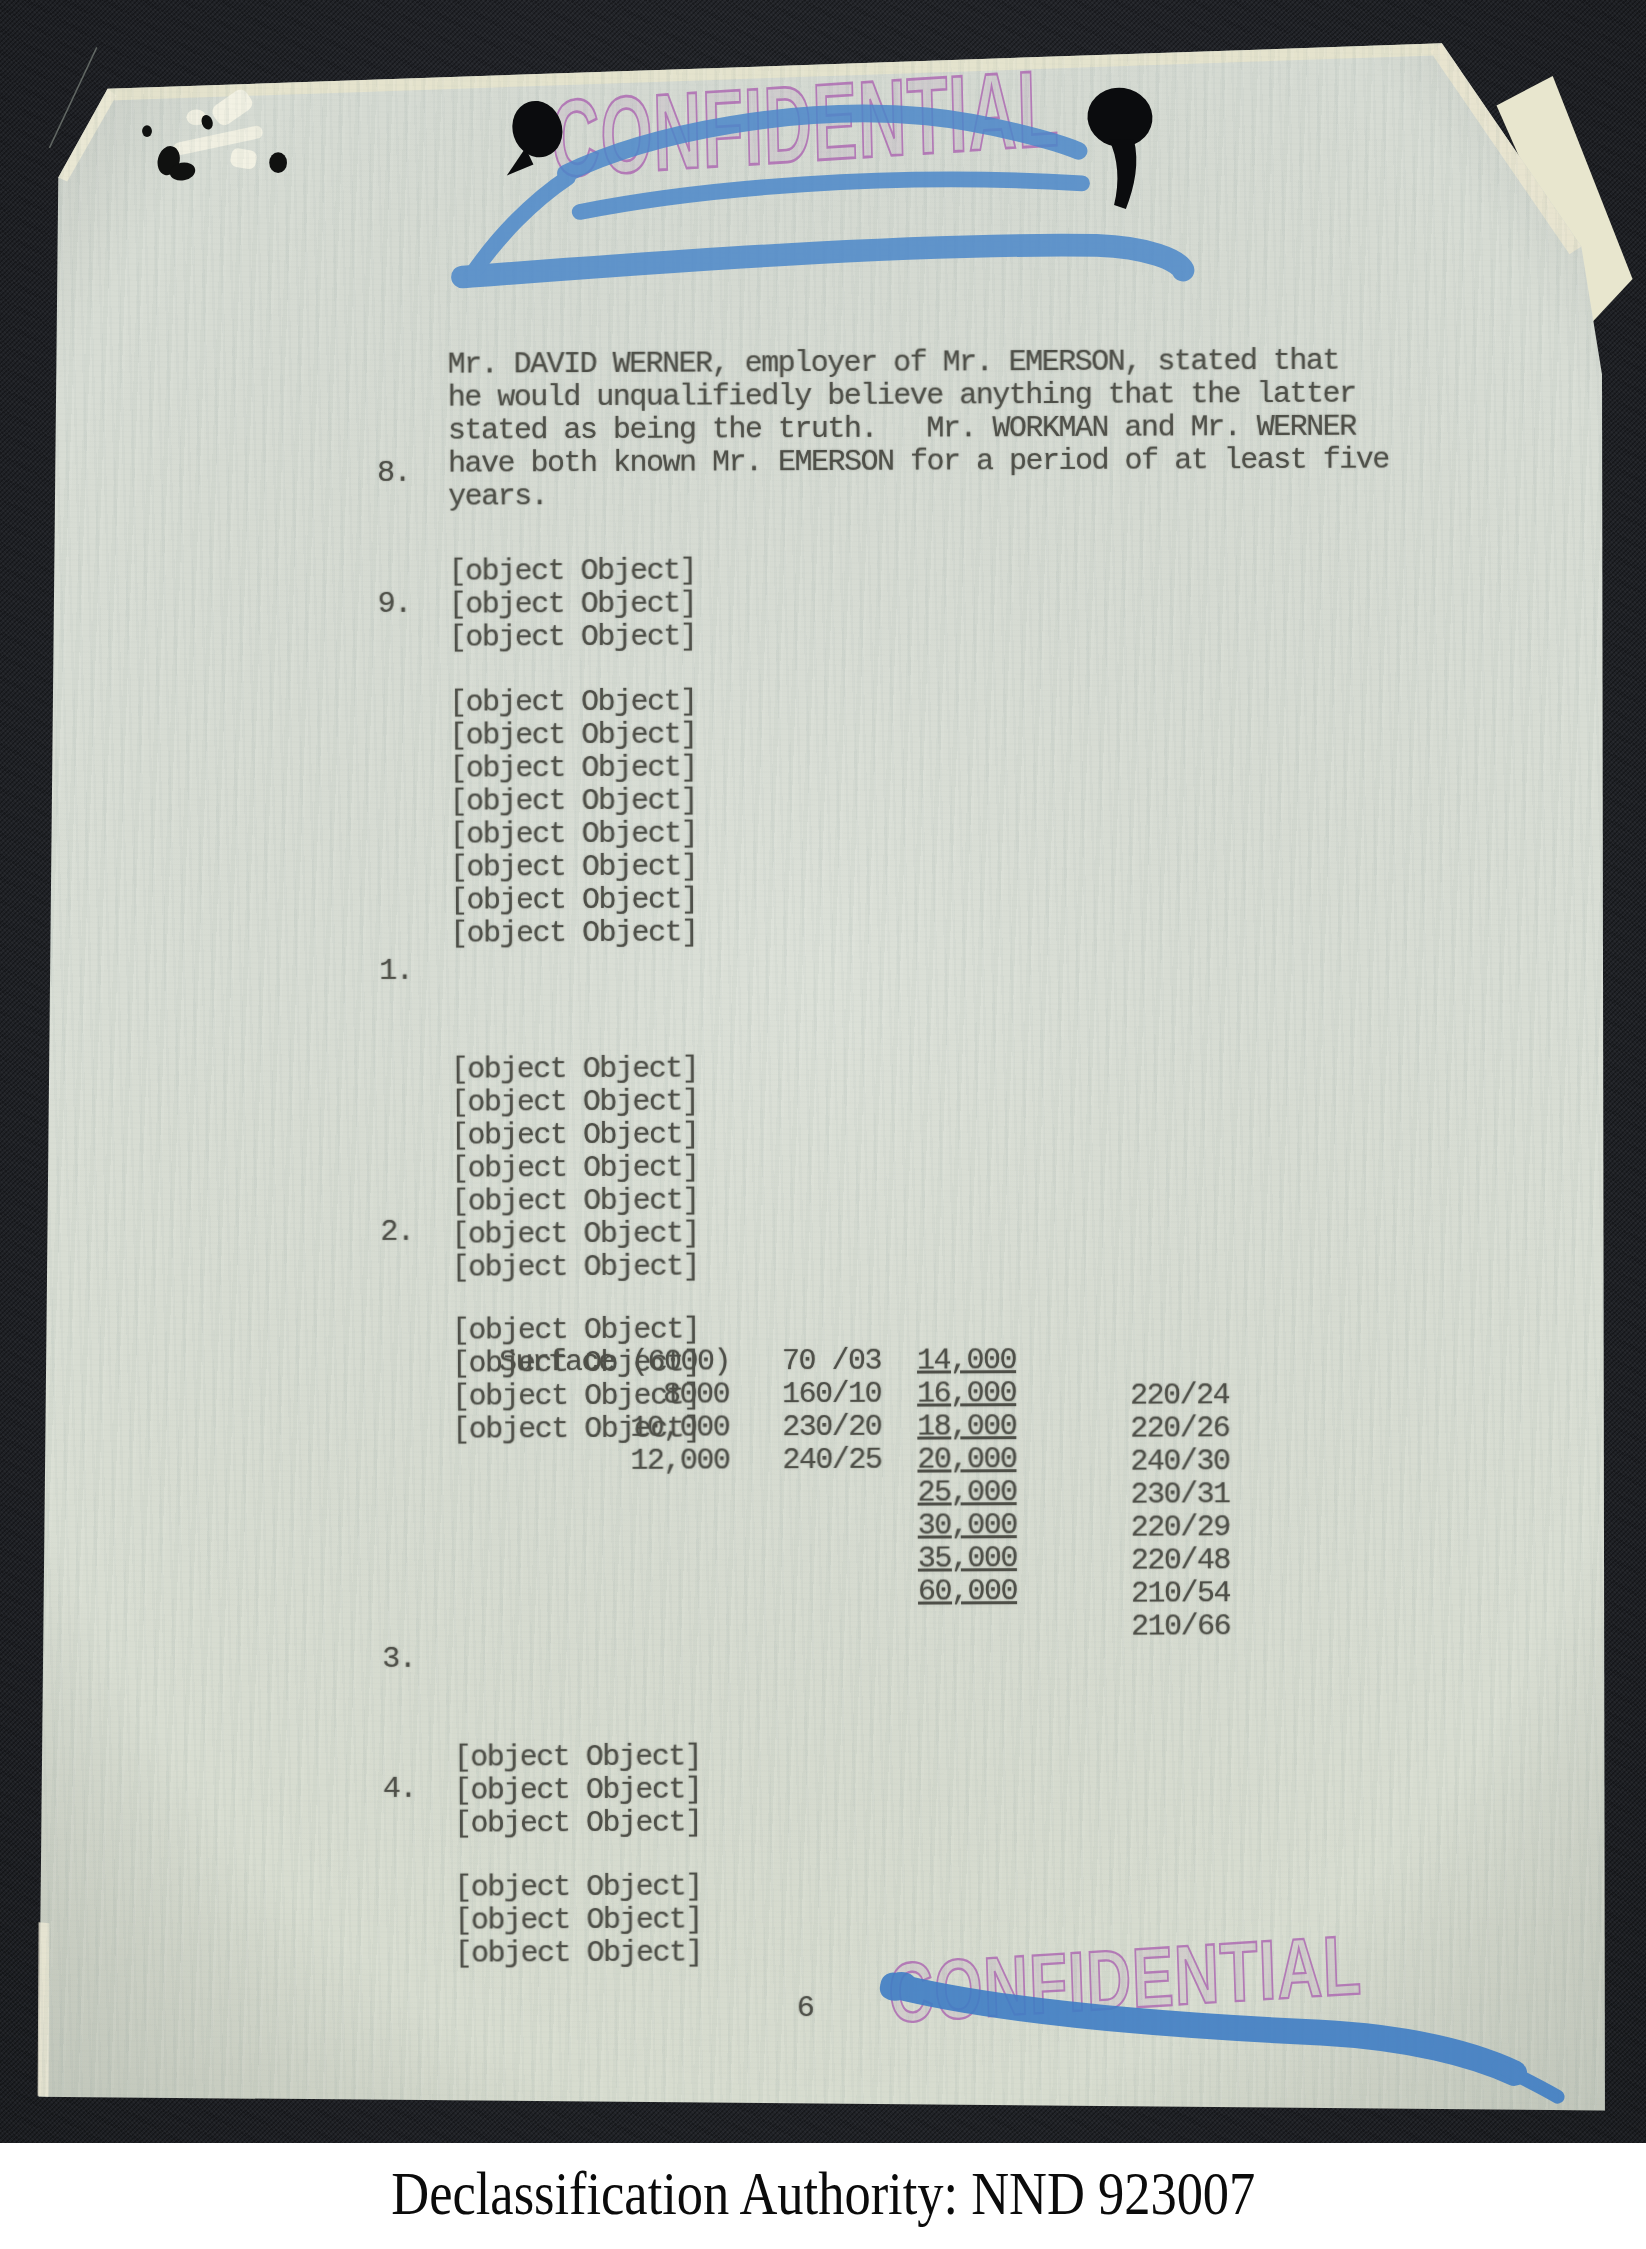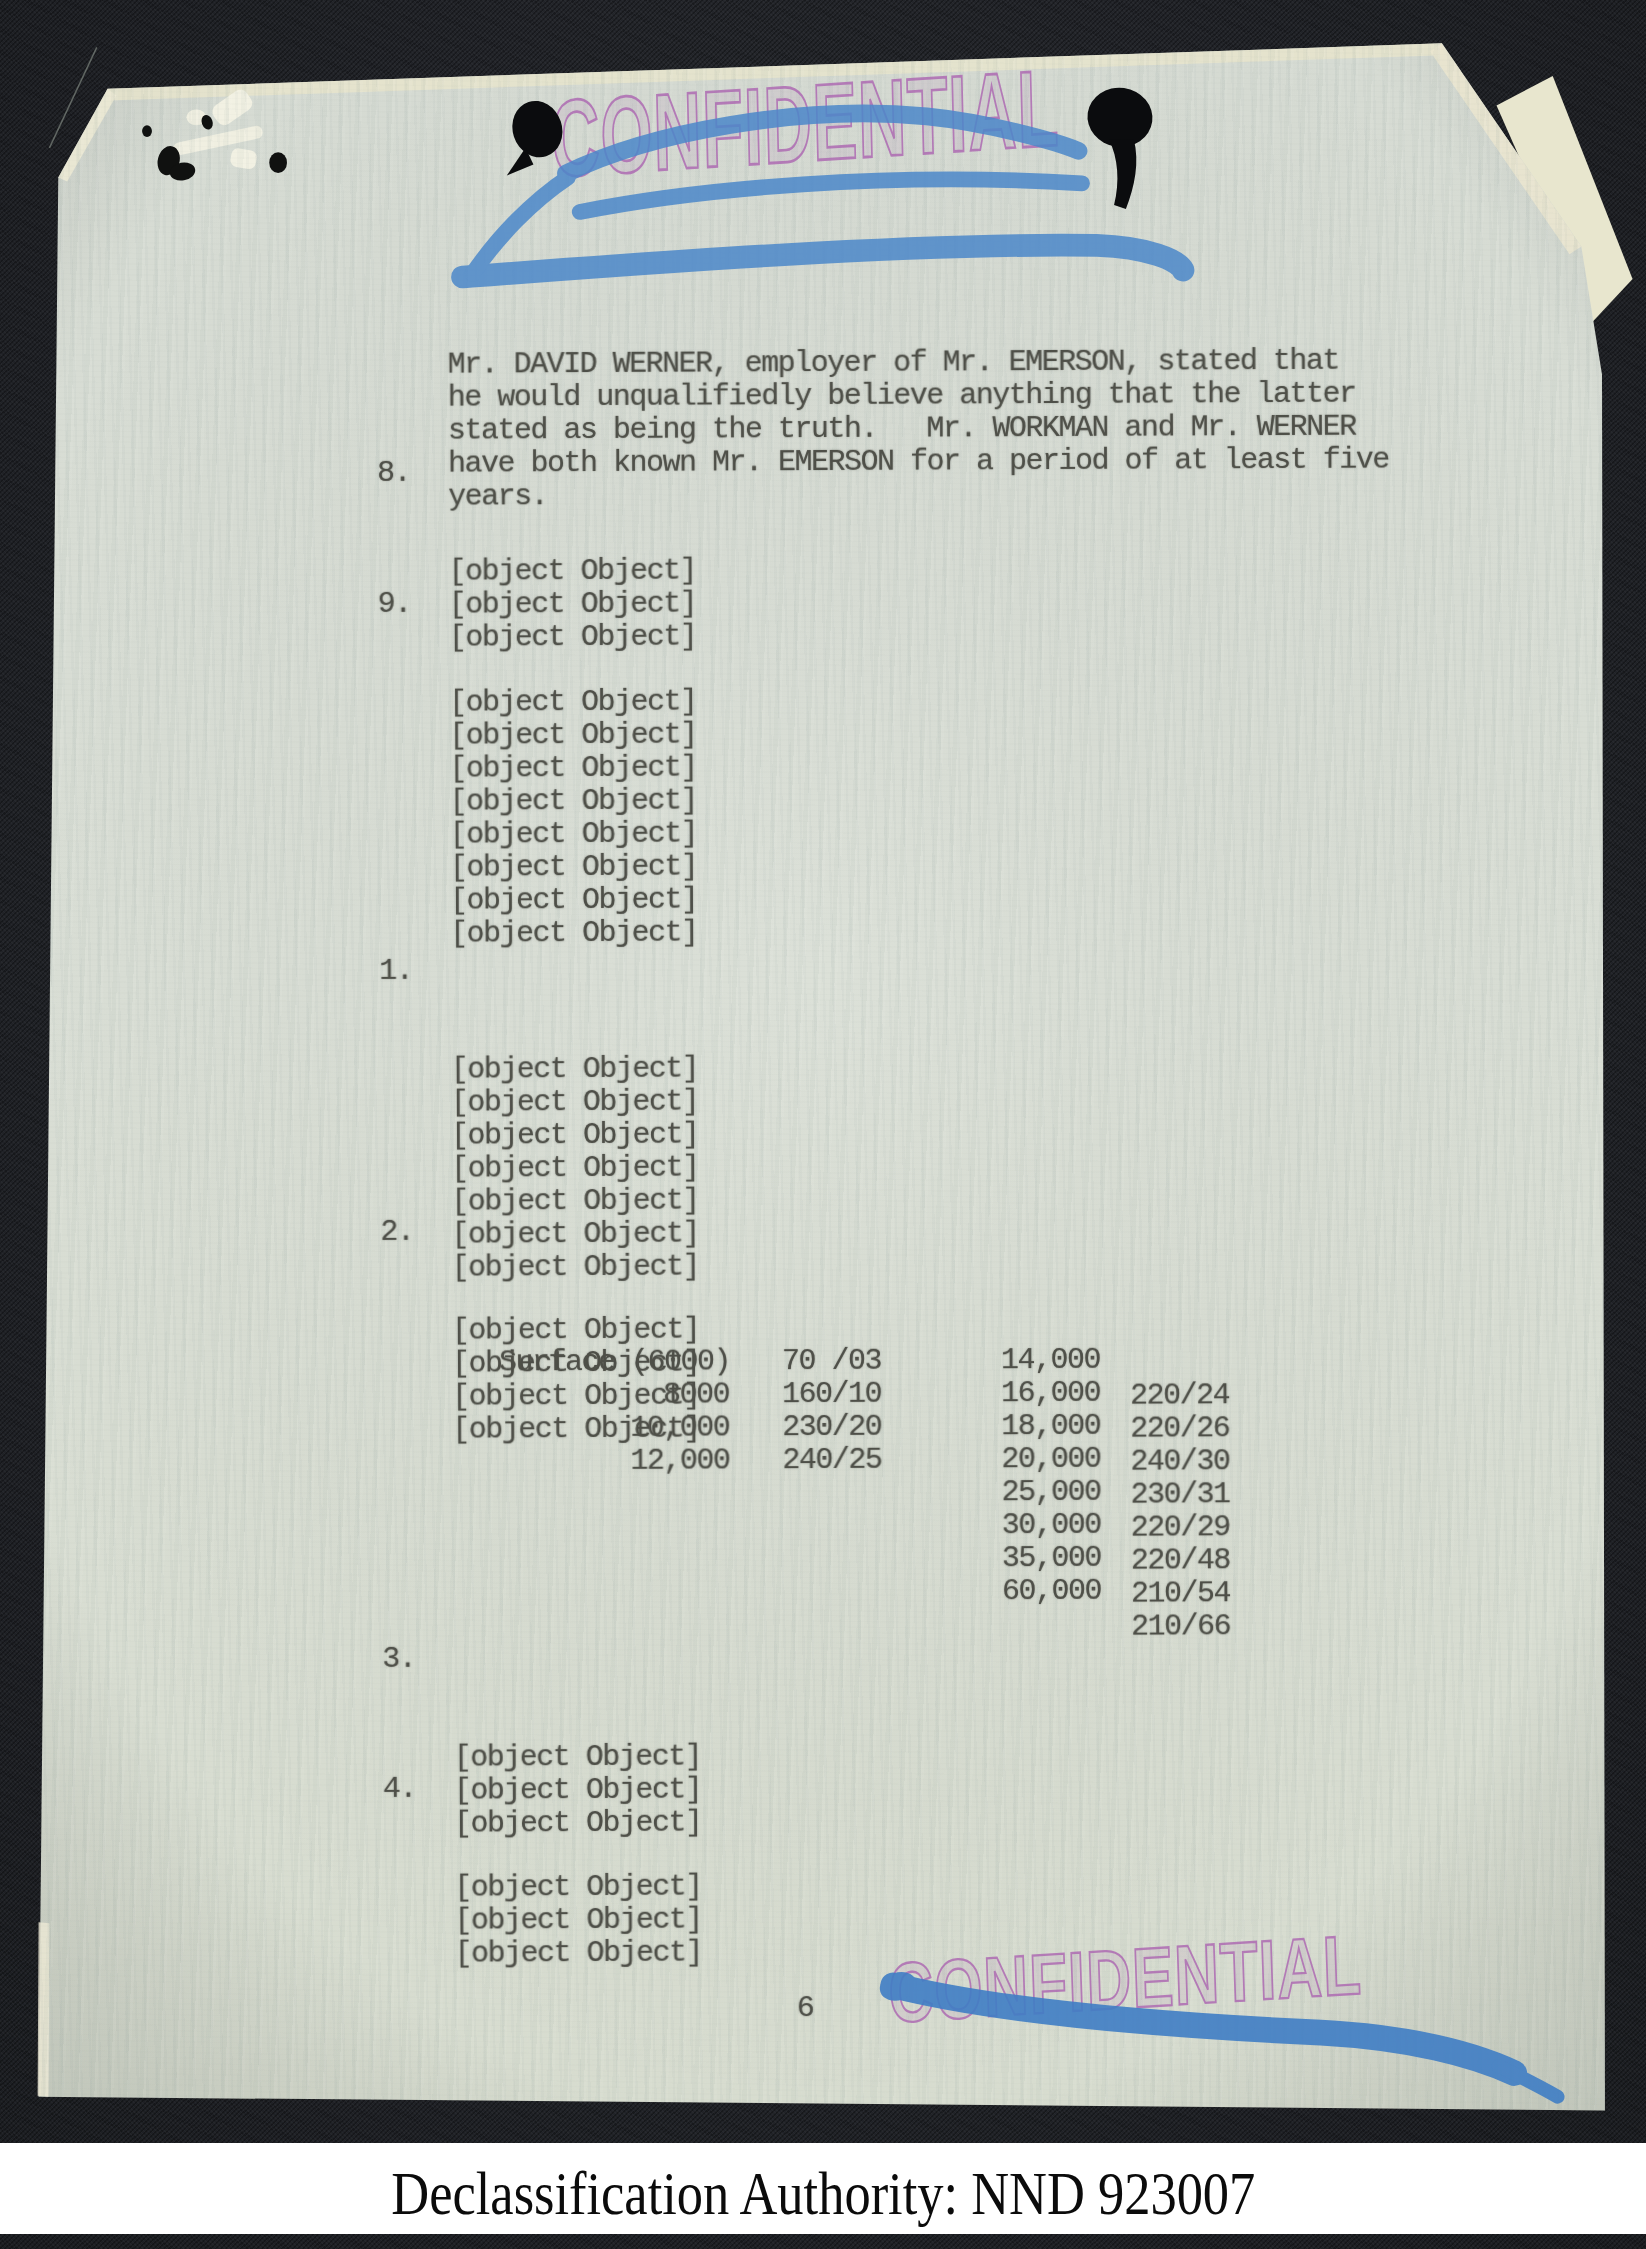--- a/index.html
+++ b/index.html
@@ -48,37 +48,37 @@
   .gitems .item:nth-of-type(3){top:1641px;}
   .gitems .item:nth-of-type(4){top:1771px;}
   .gen-heading{left:781px;top:884px;}
   .gen-heading .hd{display:inline-block;border-bottom:2px solid rgba(78,79,72,.8);padding-bottom:1px;}
   .gen-heading .hd::after{content:"";display:block;height:1.5px;background:rgba(78,79,72,.65);margin-top:2.5px;}
   .wtable{position:absolute;left:0;top:1345px;width:1647px;}
   .trow{position:relative;height:33px;width:1647px;}
   .trow span{position:absolute;top:0;display:block;}
   .c1{left:498px;width:230px;text-align:right;}
   .c2{left:781px;}
-  .c3{left:985px;width:114px;text-align:right;}
+  .c3{left:916px;width:114px;text-decoration:underline;}
   .c4{left:1129px;margin-top:36px;}
   .pagenum{left:793px;top:1992px;}
   
   .stamp{
     position:absolute;z-index:4;
     font-family:"Liberation Sans",sans-serif;font-weight:bold;white-space:nowrap;
     color:rgba(171,100,176,.10);
     -webkit-text-stroke:1.7px rgba(171,100,176,.80);
     letter-spacing:1px;
   }
   #stamp-top{left:550px;top:76px;font-size:68px;transform:scale(.98,1.6) rotate(-2.2deg);transform-origin:left top;}
   #stamp-bottom{left:887px;top:1945px;font-size:62px;transform:scale(1,1.36) rotate(-2.6deg);transform-origin:left top;}
   svg.ink{position:absolute;left:0;top:0;z-index:5;pointer-events:none;}
   .marker{mix-blend-mode:multiply;}
   .caption-strip{
-    position:absolute;left:0;top:2143px;width:1647px;height:91px;z-index:6;
+    position:absolute;left:0;top:2143px;width:1647px;height:107px;z-index:6;
     background:#ffffff;text-align:center;
   }
   .caption-text{
     display:inline-block;margin-top:19px;
     font-family:"Liberation Serif","DejaVu Serif",serif;
     font-size:61px;line-height:64px;color:#0b0b0b;
     transform:scaleX(.86);transform-origin:center;
     white-space:nowrap;
   }
 </style>

